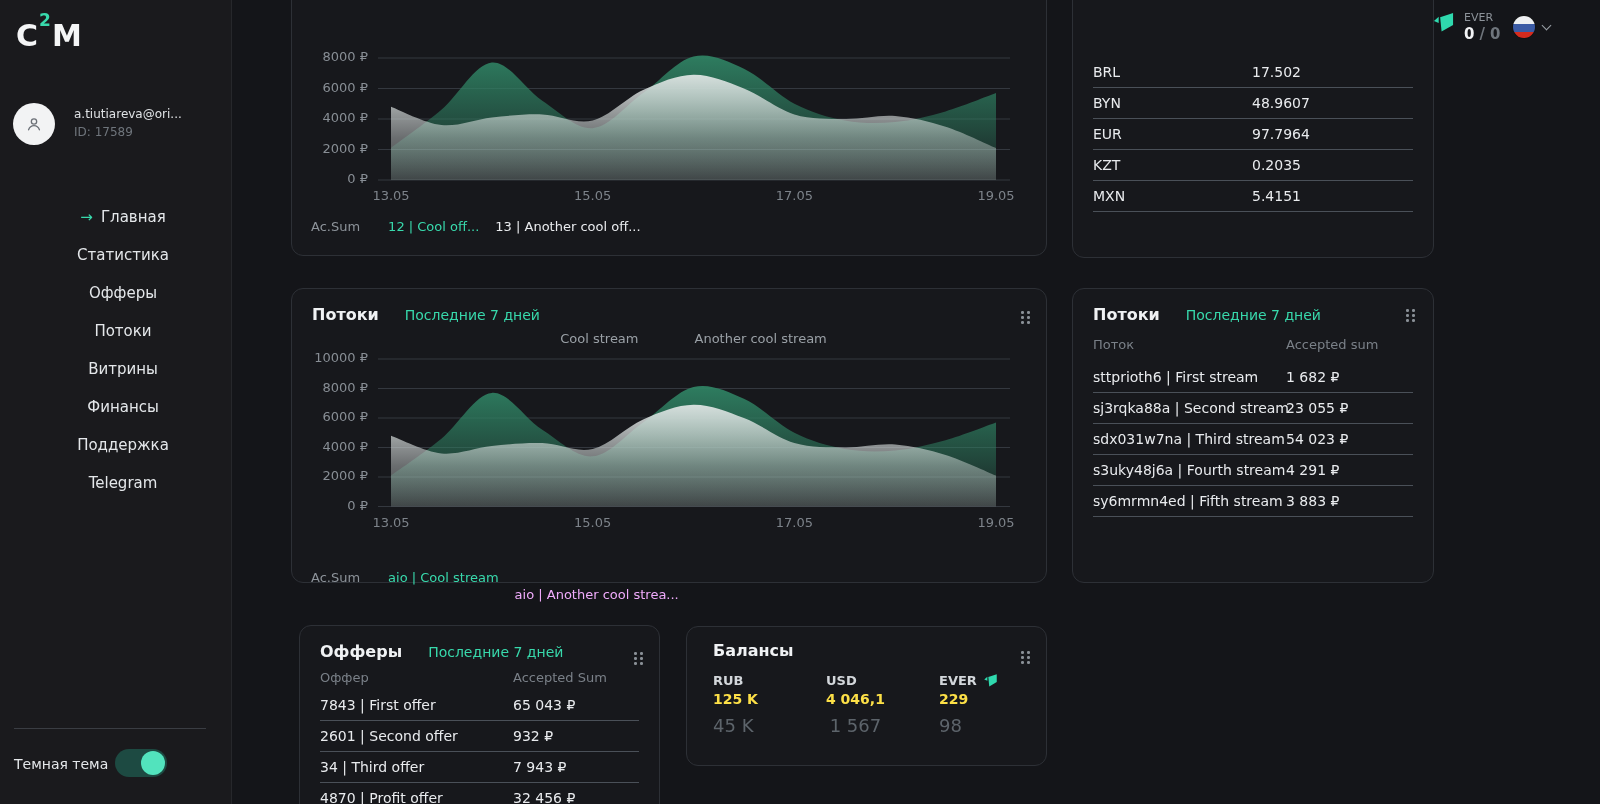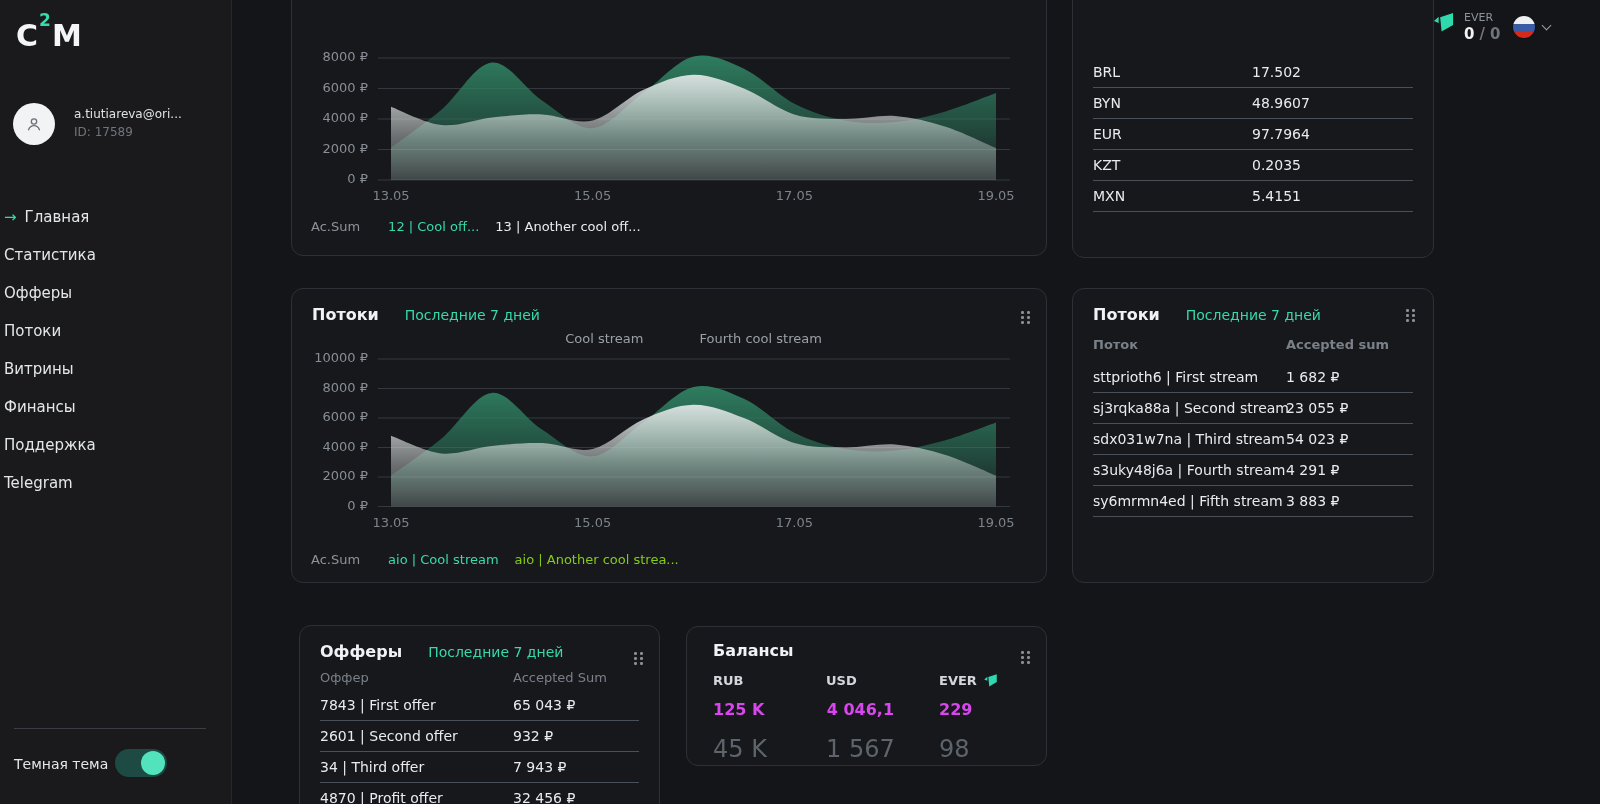--- a/index.html
+++ b/index.html
@@ -23,21 +23,21 @@
   .sidebar{position:absolute;left:0;top:0;width:232px;height:804px;background:var(--sidebar-bg);
     border-right:1px solid #26272b;z-index:5;}
   .logo{position:absolute;left:16px;top:18px;font-size:30px;font-weight:700;letter-spacing:1px;color:#f4f5f6;}
   .logo sup{color:var(--accent);font-size:17px;position:relative;top:-9px;font-weight:700;}
   .avatar{position:absolute;left:13px;top:103px;width:42px;height:42px;border-radius:50%;background:#f2f3f4;
     display:flex;align-items:center;justify-content:center;}
   .user-email{position:absolute;left:74px;top:107px;font-size:12px;color:#dfe2e5;white-space:nowrap;
     max-width:150px;overflow:hidden;text-overflow:ellipsis;}
   .user-id{position:absolute;left:74px;top:125px;font-size:12px;color:var(--text-dimmer);}
   .nav{position:absolute;left:0;top:198px;width:100%;list-style:none;}
-  .nav-item{height:38px;line-height:38px;padding-left:4px;font-size:15px;color:#e4e7ea;cursor:pointer;white-space:nowrap;}
+  .nav-item{height:38px;line-height:38px;padding-left:15px;font-size:15px;color:#e4e7ea;cursor:pointer;white-space:nowrap;text-align:center;}
   .nav-item .arrow{color:var(--accent);margin-right:8px;font-size:15px;}
   .theme-divider{position:absolute;left:14px;top:728px;width:192px;height:1px;background:#3a3d43;}
   .theme-label{position:absolute;left:14px;top:756px;font-size:14px;color:#e4e7ea;}
   .switch{position:absolute;left:115px;top:749px;width:52px;height:28px;border-radius:14px;background:#1d4a42;cursor:pointer;}
   .switch .knob{position:absolute;right:2px;top:2px;width:24px;height:24px;border-radius:50%;background:#52e3bd;}
 
   
   .hgroup{position:absolute;display:flex;gap:9px;cursor:pointer;}
   #balance-group{left:1268px;top:12px;}
   #ever-group{left:1432px;top:11px;}
@@ -76,22 +76,22 @@
   .t-head .val, .t-row .val{position:absolute;left:193px;top:auto;}
   .t-rows{position:absolute;left:20px;right:20px;}
   .t-row{position:relative;height:31px;display:flex;align-items:center;border-bottom:1px solid var(--divider);
     font-size:14px;color:#e9ebee;}
   .t-row .val{font-weight:500;}
   #rates-card .t-row .val{left:159px;}
 
   
   .bal-col{position:absolute;top:46px;}
   .bal-cur{font-size:13px;color:#d3d7db;font-weight:700;display:flex;align-items:center;gap:6px;}
-  .bal-main{font-size:16px;font-weight:700;color:#d946ef;margin-top:12px;}
-  .bal-sub{font-size:24px;color:#5d646b;margin-top:16px;}
+  .bal-main{font-size:14px;font-weight:700;color:#fde047;margin-top:3px;}
+  .bal-sub{font-size:18px;color:#5d646b;margin-top:8px;}
 </style>
 </head>
 <body>
 
 <div class="main">
 
   <div class="hgroup" id="balance-group">
     <span>
       <svg width="28" height="26" viewBox="0 0 28 26" fill="none">
         <rect x="2" y="4" width="24" height="18" rx="4" stroke="#2fd9ae" stroke-width="2"></rect>
@@ -216,21 +216,21 @@
     <span class="handle">
         <i></i>
         <i></i>
         <i></i>
         <i></i>
         <i></i>
         <i></i>
       </span>
     <div class="top-legend" style="left:99px;width:605px;top:42px;">
         <span>Cool stream</span>
-        <span>Fourth cool stream</span>
+        <span>Another cool stream</span>
       </div>
     <div class="yaxis">
         <span class="ytick" style="top: 61px;">10000 ₽</span>
         <span class="ytick" style="top: 90.5px;">8000 ₽</span>
         <span class="ytick" style="top: 120px;">6000 ₽</span>
         <span class="ytick" style="top: 149.5px;">4000 ₽</span>
         <span class="ytick" style="top: 179px;">2000 ₽</span>
         <span class="ytick" style="top: 208.5px;">0 ₽</span>
       </div>
     <svg class="plot" width="754" height="293" viewBox="0 0 754 293">
@@ -257,38 +257,38 @@
       </svg>
     <div>
         <span class="xtick" style="left: 99px; top: 226px;">13.05</span>
         <span class="xtick" style="left: 300.667px; top: 226px;">15.05</span>
         <span class="xtick" style="left: 502.333px; top: 226px;">17.05</span>
         <span class="xtick" style="left: 704px; top: 226px;">19.05</span>
       </div>
     <div class="bot-legend" style="top:263px;">
         <span class="prefix">Ac.Sum</span>
         <span class="legend-item" style="color: rgb(56, 217, 172);">aio | Cool stream</span>
-        <span class="legend-item" style="color: #84cc16;">aio | Another cool strea...</span>
+        <span class="legend-item" style="color: #f0abfc; margin-top: 35px;">aio | Another cool strea...</span>
       </div>
   </section>
 
   <section class="card" id="streams-table-card">
     <div class="card-head">
       <span class="card-title">Потоки</span>
       <span class="period-link">Последние 7 дней</span>
     </div>
     <span class="handle" style="top:20px;right:16px;">
         <i></i>
         <i></i>
         <i></i>
         <i></i>
         <i></i>
         <i></i>
       </span>
-    <div class="t-head" style="top:48px;font-weight:bold;">
+    <div class="t-head" style="top:48px;">
       <span>Поток</span>
       <span class="val">Accepted sum</span>
     </div>
     <div class="t-rows" style="top:73px;">
         <div class="t-row">
           <span class="name">sttprioth6 | First stream</span>
           <span class="val">1 682 ₽</span>
         </div>
         <div class="t-row">
           <span class="name">sj3rqka88a | Second stream</span>

